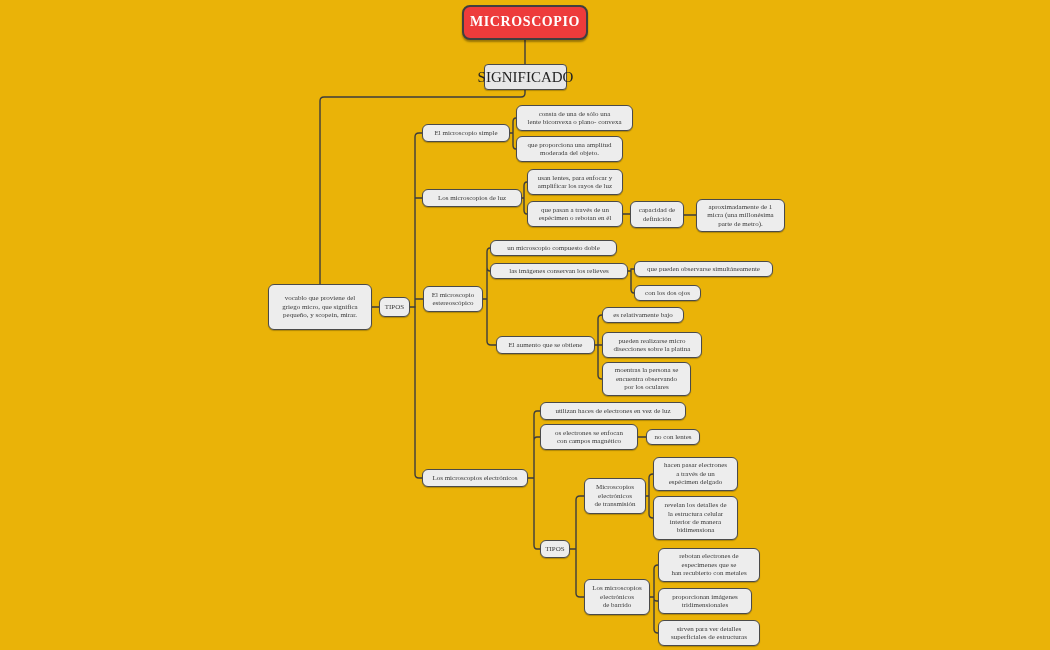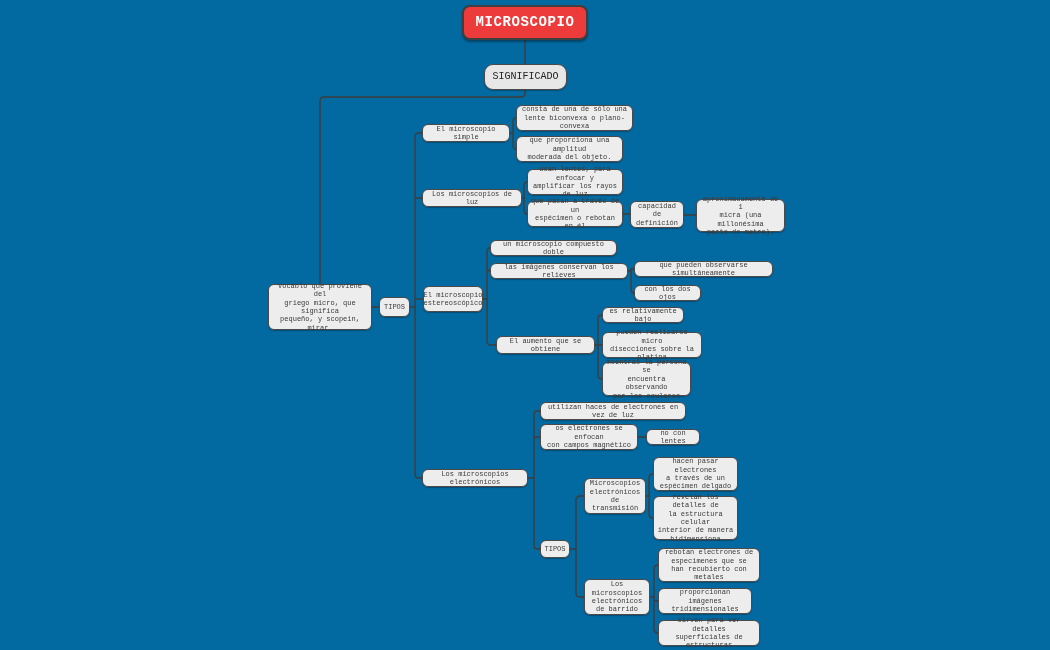--- a/index.html
+++ b/index.html
@@ -1,18 +1,18 @@
 <!DOCTYPE html>
 <html style="--accent: #ed3b3b; --nodebg: #ededed; --nodeborder: #4a4a4a; --line: #3d3d3d;"><head>
 <meta charset="utf-8">
 <style>
   html,body{margin:0;padding:0;background:#ffffff;}
   #stage{
-    position:relative;width:1050px;height:650px;background:#0369a1;overflow:hidden;
-    font-family:Liberation Mono, monospace;
+    position:relative;width:1050px;height:650px;background:#eab308;overflow:hidden;
+    font-family:Liberation Serif, serif;
   }
   #edges{position:absolute;left:0;top:0;width:1050px;height:650px;}
   #edges path{fill:none;stroke:var(--line,#3d3d3d);stroke-width:1.4;stroke-linecap:round;}
   .node{
     position:absolute;box-sizing:border-box;
     display:flex;align-items:center;justify-content:center;
     background:var(--nodebg,#ededed);
     border:1.4px solid var(--nodeborder,#4a4a4a);
     border-radius:6px;
     color:#3a3a3a;
@@ -22,22 +22,22 @@
     box-shadow:0 1px 1px rgba(0,0,0,0.25);
     cursor:pointer;
   }
   .node.root{
     background:var(--accent,#ed3b3b);
     border:2px solid #3f3f3f;border-radius:8px;
     color:#ffffff;font-weight:bold;font-size:14px;letter-spacing:0.6px;
     box-shadow:0 2px 2px rgba(0,0,0,0.35);
   }
   .node.significado{
-    background:#e7e7e7;border:1.6px solid #4a4a4a;border-radius:9px;
-    color:#222222;font-size:10px;
+    background:#e7e7e7;border:1.6px solid #4a4a4a;border-radius:4px;
+    color:#222222;font-size:15px;
   }
 </style>
 </head>
 <body>
 
 <div id="stage">
 
   <svg id="edges" viewBox="0 0 1050 650">
     <path d="M525,40 V64"></path>
     <path d="M525,90 V93 Q525,97 521,97 H324 Q320,97 320,101 V284"></path>

